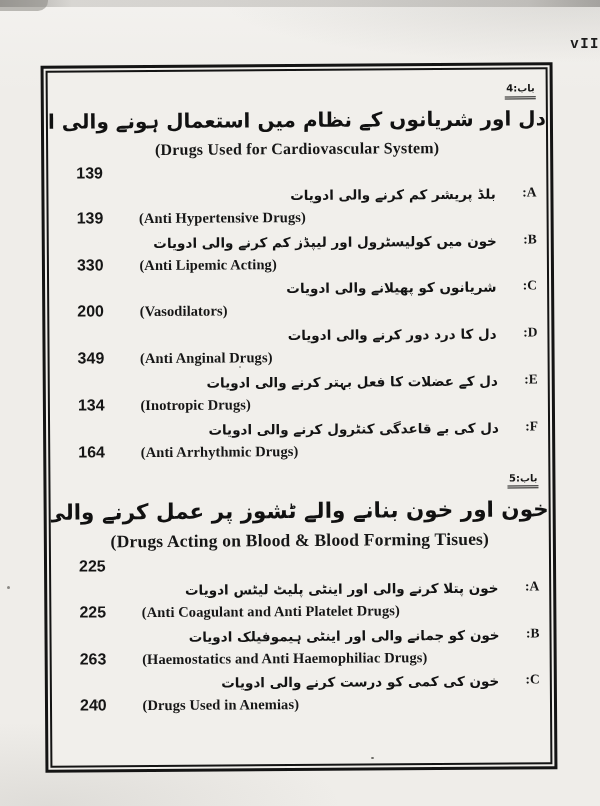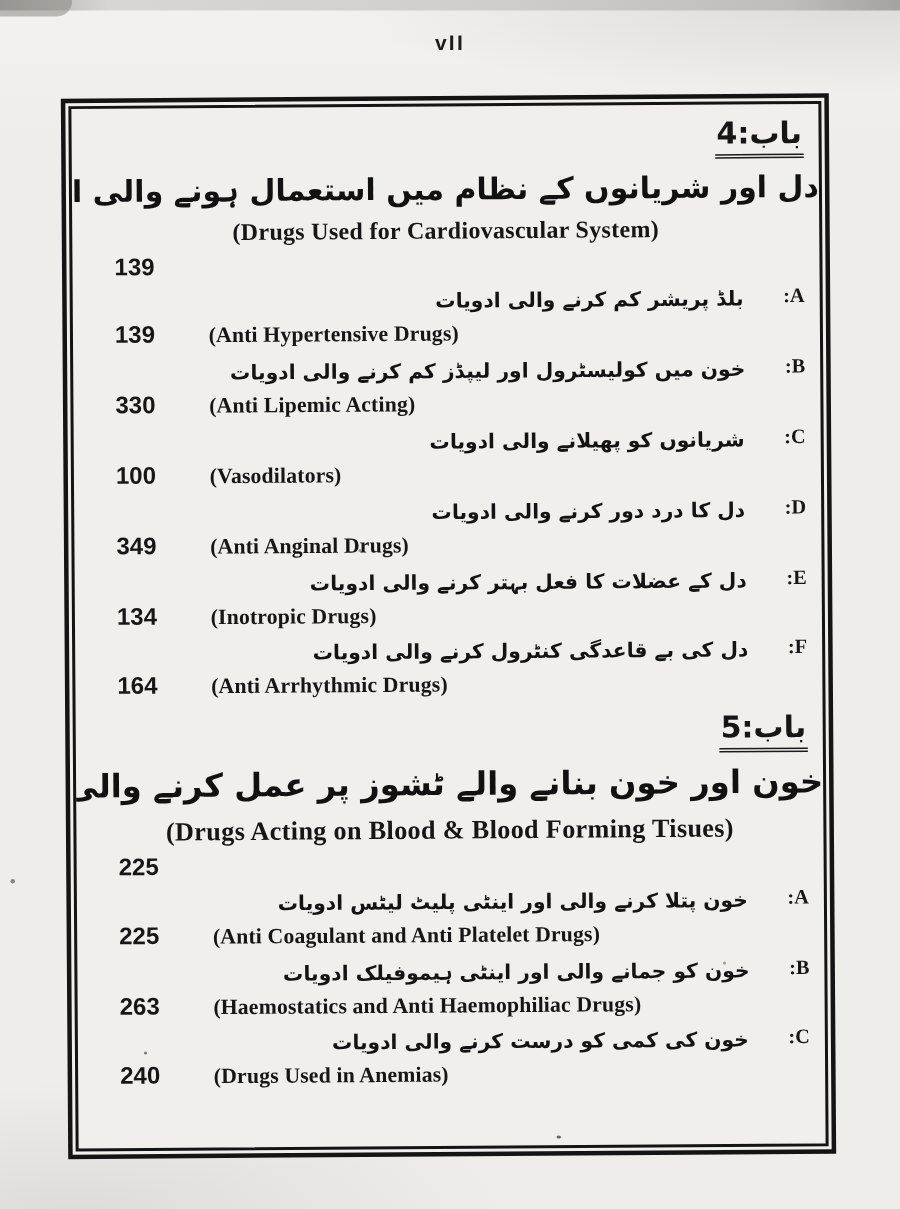--- a/index.html
+++ b/index.html
@@ -9,34 +9,34 @@
     background-image:
       radial-gradient(ellipse 420px 120px at 8% 100%, rgba(120,118,112,.14), transparent 70%),
       radial-gradient(ellipse 500px 90px at 95% 0%, rgba(120,118,112,.18), transparent 70%),
       linear-gradient(180deg, rgba(255,255,255,.25), rgba(0,0,0,0) 12%);
     font-family:"Liberation Sans", sans-serif;color:#161616;
   }
   .scan-top-edge{position:absolute;top:0;left:0;width:600px;height:7px;
     background:linear-gradient(90deg,#8f8d89,#cfcdc9 12%,#c6c4c0 55%,#b4b2ae 88%,#918f8b);opacity:.75;}
   .scan-corner{position:absolute;top:0;left:0;width:48px;height:11px;background:#8a8884;opacity:.55;border-radius:0 0 10px 0;}
 
-  .folio{position:absolute;top:20px;left:0;width:100%;text-align:center;
-    font-size:14px;font-weight:bold;letter-spacing:1.5px;color:#1b1b1b;}
+  .folio{position:absolute;top:36px;left:0;width:100%;text-align:right;
+    font-size:14px;font-weight:bold;letter-spacing:1.5px;color:#1b1b1b;font-family:Liberation Mono, monospace;}
 
   .box{position:absolute;left:43px;top:64px;width:506px;height:701px;
     border:3px solid #141414;background:#f1efeb;transform:rotate(-0.4deg);}
   .box-inner{position:absolute;top:2px;left:2px;right:2px;bottom:2px;border:2px solid #141414;
     padding-top:2px;overflow:hidden;}
 
   .chapter{display:block;}
   .ch-2{margin-top:7px;}
 
   .marker-row{text-align:right;padding-right:10px;margin-top:6px;line-height:1.15;}
   .marker{display:inline-block;direction:ltr;unicode-bidi:isolate;
-    font-family:"DejaVu Sans", sans-serif;font-weight:bold;font-size:20px;
+    font-family:"DejaVu Sans", sans-serif;font-weight:bold;font-size:10px;
     border-bottom:3px double #1a1a1a;padding:0 1px 2px 1px;}
 
   .urdu-title{direction:rtl;unicode-bidi:isolate;text-align:center;
     font-family:"DejaVu Sans", sans-serif;font-weight:bold;font-size:20px;
     margin-top:4px;line-height:1.55;white-space:nowrap;color:#111;}
   .ch-2 .urdu-title{font-size:21.5px;}
 
   .eng-title{text-align:center;font-family:"Liberation Serif", serif;font-weight:bold;
     font-size:16px;margin-top:3px;line-height:1.25;letter-spacing:.2px;}
   .ch-2 .eng-title{font-size:17.5px;}
@@ -95,21 +95,21 @@
       <span class="eng-name">(Anti Lipemic Acting)</span>
     </div>
   </div>
 
   <div class="entry">
     <div class="urdu-row">
       <span class="urdu-text">شریانوں کو پھیلانے والی ادویات</span>
       <span class="entry-label">:C</span>
     </div>
     <div class="eng-row">
-      <span class="page-num">100</span>
+      <span class="page-num">200</span>
       <span class="eng-name">(Vasodilators)</span>
     </div>
   </div>
 
   <div class="entry">
     <div class="urdu-row">
       <span class="urdu-text">دل کا درد دور کرنے والی ادویات</span>
       <span class="entry-label">:D</span>
     </div>
     <div class="eng-row">

